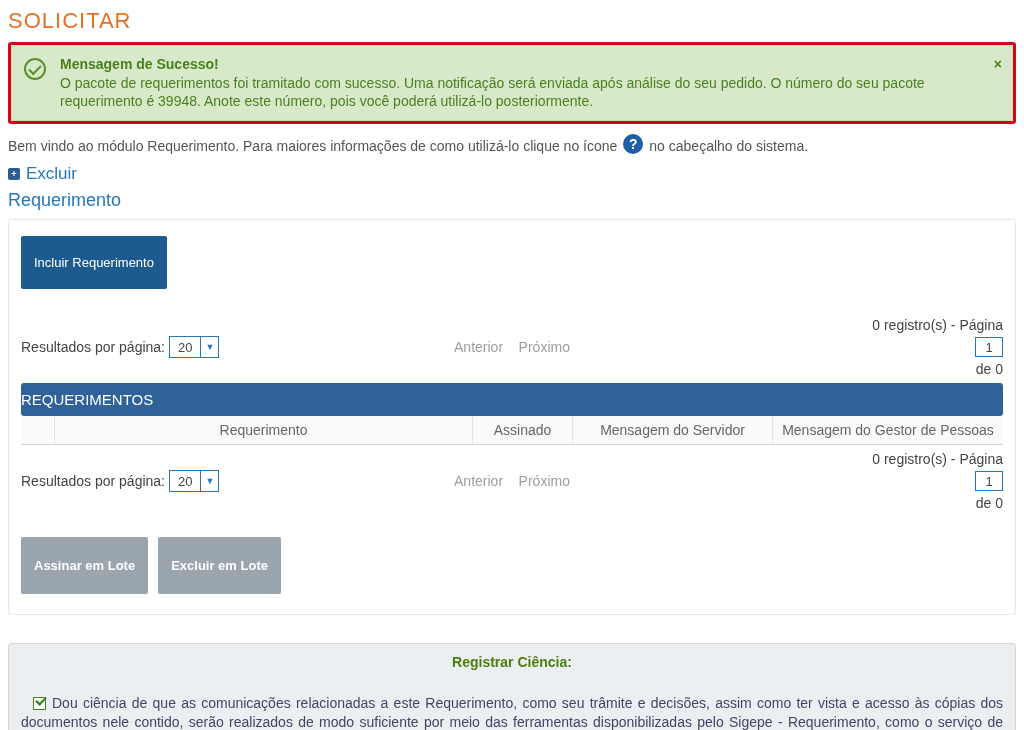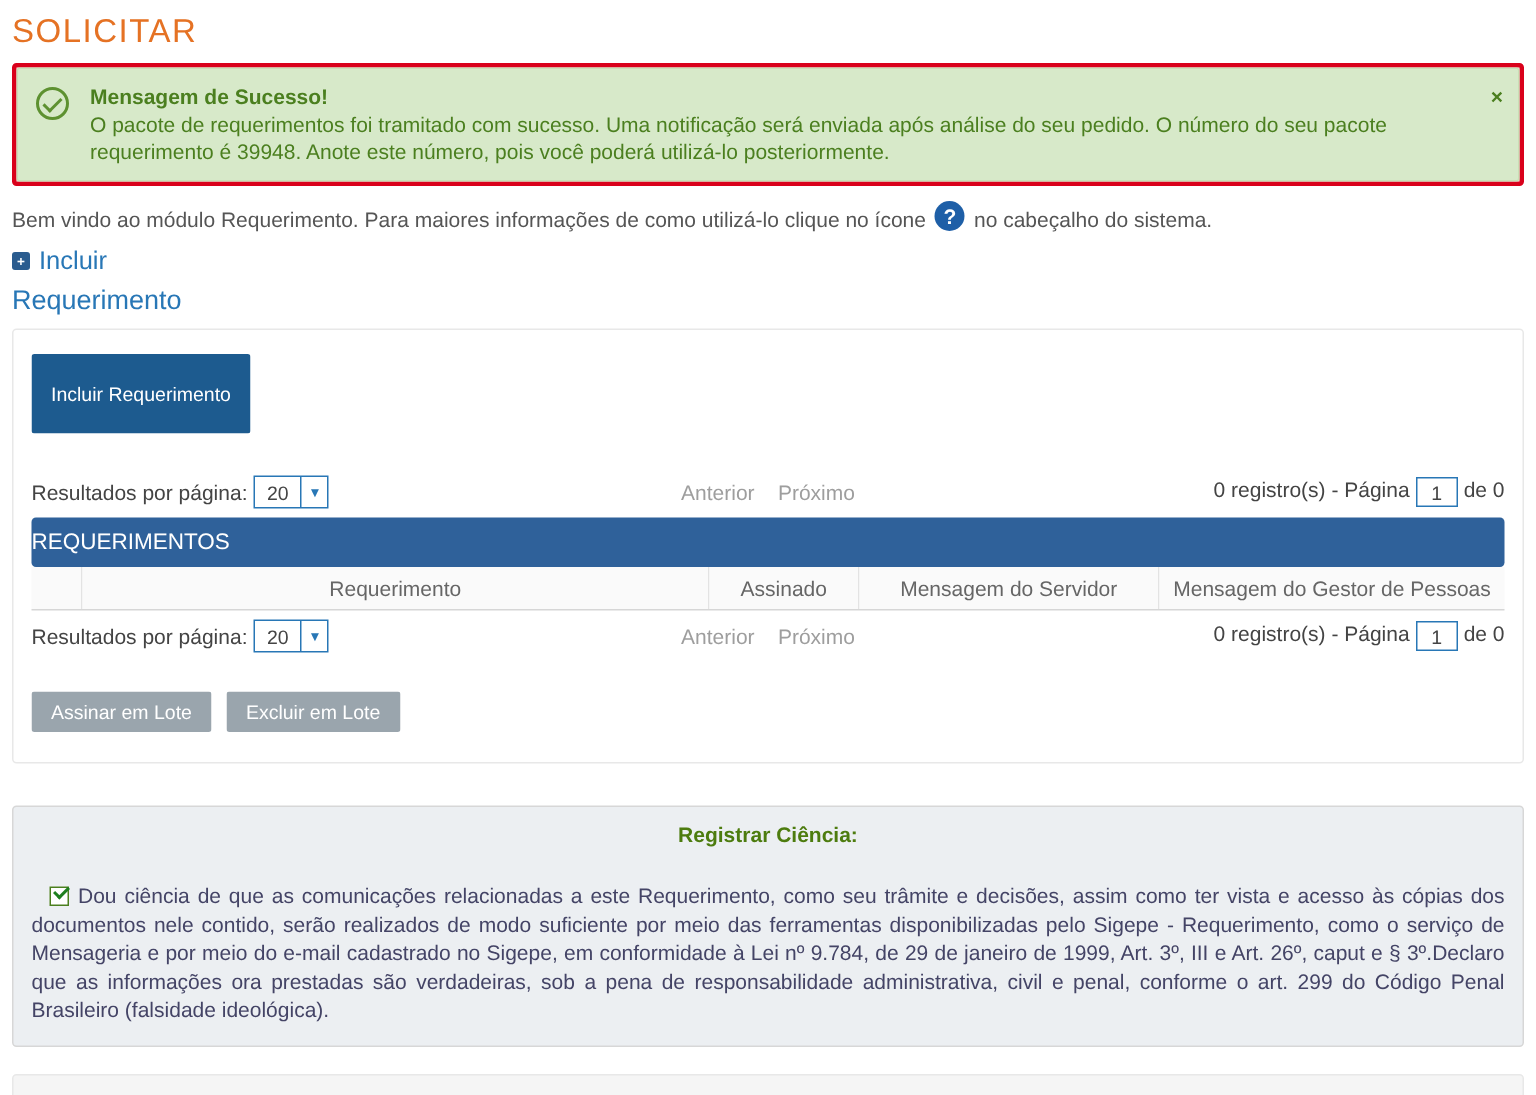--- a/index.html
+++ b/index.html
@@ -17,29 +17,29 @@
     .intro-line { margin: 8px 0 10px 0; color: #555; display: flex; align-items: flex-end; flex-wrap: wrap; gap: 2px; }
     .help-icon { display: inline-flex; align-items: center; justify-content: center; width: 20px; height: 20px; background: #1e5fa7; color: #fff; border-radius: 50%; font-weight: bold; font-size: 14px; margin: 0 4px; }
 
     .collapsible { color: #2877b6; font-size: 17px; margin: 4px 0; display: flex; align-items: center; gap: 6px; cursor: pointer; }
     .collapse-icon { display: inline-flex; align-items: center; justify-content: center; width: 12px; height: 12px; background: #2a5c8f; color: #fff; font-size: 9px; font-weight: bold; border-radius: 2px; line-height: 1; }
     .section-title { color: #2877b6; font-size: 18px; margin: 6px 0 8px 0; }
 
     .panel { border: 1px solid #e8e8e8; border-radius: 3px; background: #fff; padding: 16px 12px 20px 12px; margin-bottom: 28px; }
     .btn { display: inline-block; border: 1px solid transparent; cursor: pointer; font-size: 13px; padding: 18px 12px; border-radius: 2px; }
     .btn-primary { background: #1d5b8f; color: #fff; }
-    .btn-gray { background: #9aa5ad; color: #fff; padding: 5px 12px; }
+    .btn-gray { background: #9aa5ad; color: #fff; padding: 20px 12px; font-weight: bold; }
     .btn-orange { background: #e57224; color: #fff; font-weight: 600; letter-spacing: 0.5px; padding: 8px 14px; }
     .btn-outline { background: #fff; color: #444; border: 1px solid #ccc; padding: 8px 14px; }
     .btn-row { display: flex; gap: 10px; margin-top: 10px; }
 
     .results-row { display: flex; align-items: center; margin-top: 28px; color: #444; }
     .results-mid { position: absolute; left: 50%; transform: translateX(-50%); color: #9e9e9e; }
     .results-row-rel { position: relative; }
-    .results-right { margin-left: auto; color: #444; display: flex; align-items: flex-start; gap: 4px; }
+    .results-right { margin-left: auto; color: #444; display: flex; align-items: flex-end; gap: 4px; flex-direction: column; }
     .select-wrap { display: inline-flex; align-items: center; border: 1px solid #2877b6; height: 22px; margin-left: 4px; }
     .select-val { padding: 0 8px; color: #444; font-size: 13px; }
     .select-caret { width: 18px; display: flex; align-items: center; justify-content: center; color: #2877b6; border-left: 1px solid #2877b6; height: 100%; font-size: 9px; }
     .page-input { border: 1px solid #2877b6; width: 28px; height: 20px; text-align: center; font-size: 13px; color: #444; }
 
     .table-band { background: #2f619a; color: #fff; border-radius: 3px; margin-top: 6px; padding: 8px 0; text-align: left; font-size: 15px; }
     .table-head { display: flex; align-items: stretch; border-bottom: 1px solid #d6d6d6; }
     .table-head .th { padding: 6px 8px; color: #666; font-size: 14px; text-align: center; border-right: 1px solid #e3e3e3; background: #fafafa; }
     .th.checkbox-col { width: 34px; }
     .th.req-col { flex: 1; }
@@ -74,21 +74,21 @@
   </div>
 
   <div class="intro-line">
     <span>Bem vindo ao módulo Requerimento. Para maiores informações de como utilizá-lo clique no ícone</span>
     <span class="help-icon">?</span>
     <span>no cabeçalho do sistema.</span>
   </div>
 
   <div class="collapsible">
     <span class="collapse-icon">+</span>
-    <span>Incluir</span>
+    <span>Excluir</span>
   </div>
 
   <div class="section-title">Requerimento</div>
 
   <div class="panel">
     <button class="btn btn-primary">Incluir Requerimento</button>
 
     <div class="results-row results-row-rel">
       <span>Resultados por página:</span>
       <span class="select-wrap">

